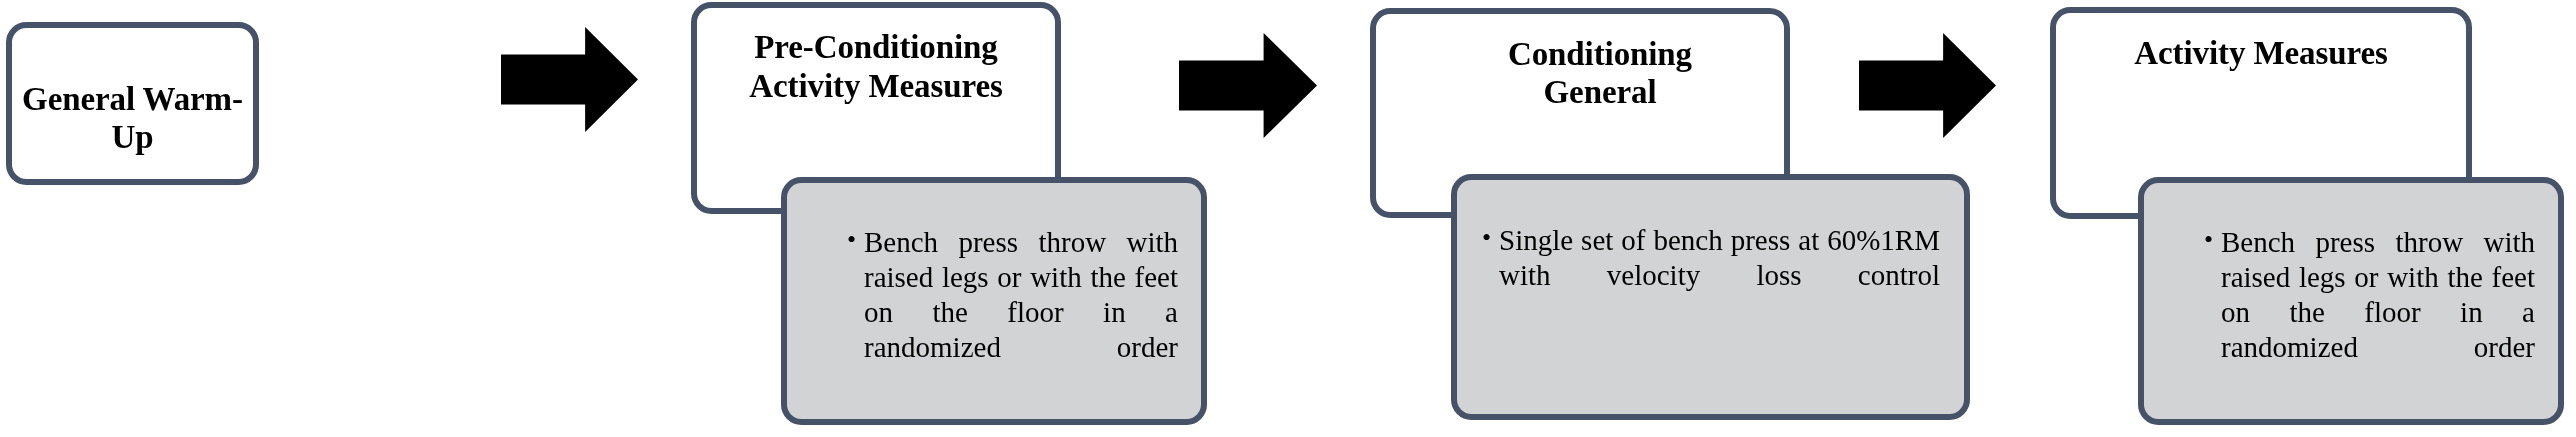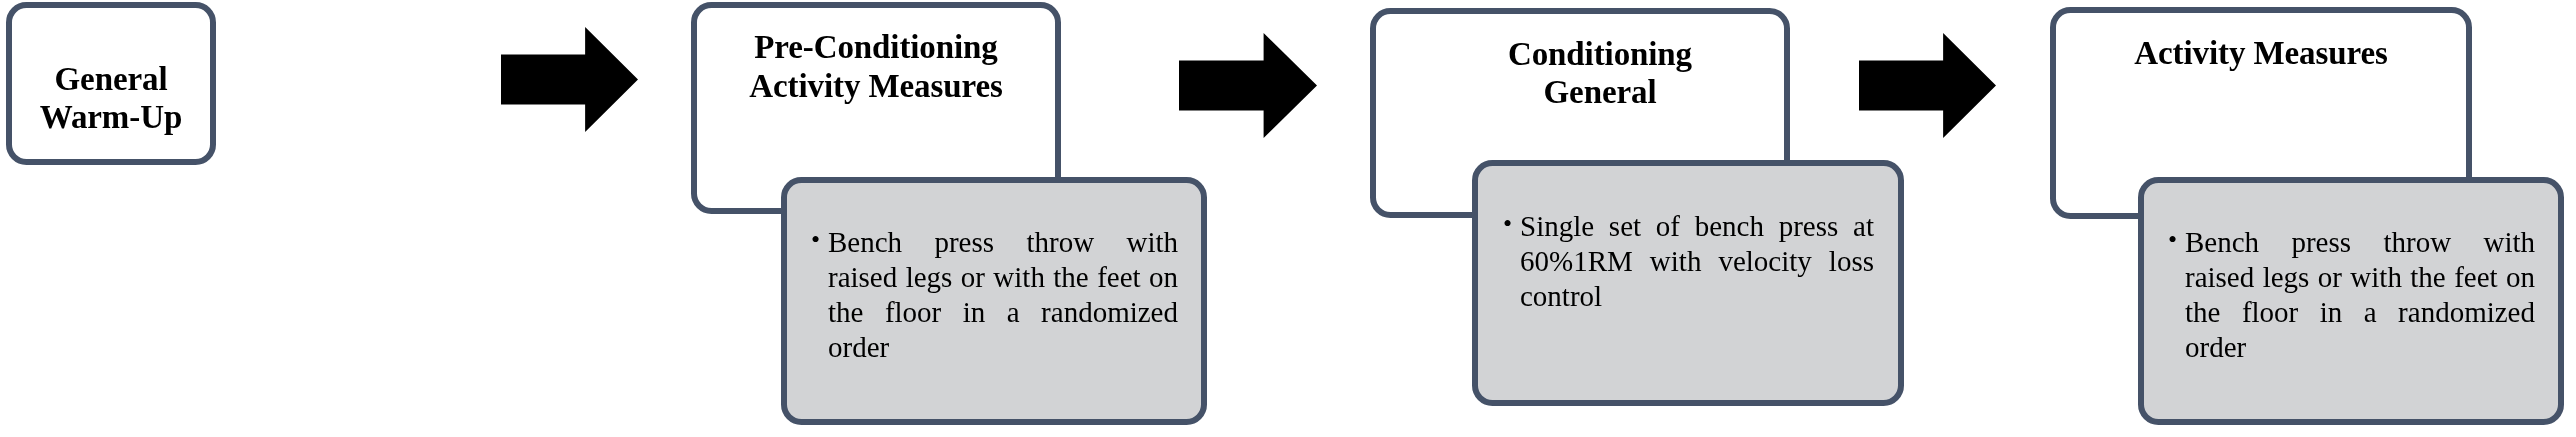--- a/index.html
+++ b/index.html
@@ -85,38 +85,38 @@
   }
 
   
   .arrow {
     position: absolute;
     z-index: 3;
   }
   .arrow svg { display: block; width: 100%; height: 100%; }
 
   
-  #box-warmup      { left: 6px;   top: 2px;   width: 210px;  height: 163px; }
+  #box-warmup      { left: 6px;   top: 22px;   width: 253px;  height: 163px; }
   #title-warmup    { top: 52px; }
 
   #box-pre         { left: 691px; top: 2px;  width: 370px;  height: 212px; text-decoration: underline; }
   #title-pre       { top: 20.4px; }
 
   #box-cond        { left: 1370px; top: 8.4px;  width: 420px;  height: 210px; }
   #title-cond      { top: 20.4px; margin-left: 40px; }
 
   #box-post        { left: 2050px; top: 7.2px;  width: 422px;  height: 212px; }
   #title-post      { top: 20.4px; }
 
   #detail-pre      { left: 781px; top: 177px; width: 426px;  height: 248px; }
-  #detail-cond     { left: 1451px; top: 160px; width: 432px;  height: 246px; margin-left: 21px; }
+  #detail-cond     { left: 1451px; top: 174px; width: 519px;  height: 246px; }
   #detail-post     { left: 2138px; top: 177px; width: 426px;  height: 248px; }
 
   #detail-pre  .detail-list,
-  #detail-post .detail-list { padding: 42px 23px 0 24px; }
+  #detail-post .detail-list { padding: 42px 23px 0 24px; margin-left: 36px; }
   #detail-cond .detail-list { padding: 43px 24px 0 25px; }
 
   #arrow-1 { left: 501px;  top: 27px;  width: 137px; height: 105px; }
   #arrow-2 { left: 1179px; top: 33px;  width: 138px; height: 105px; }
   #arrow-3 { left: 1859px; top: 33px;  width: 137px; height: 105px; }
 </style>
 </head>
 <body>
 
 <div id="canvas">

